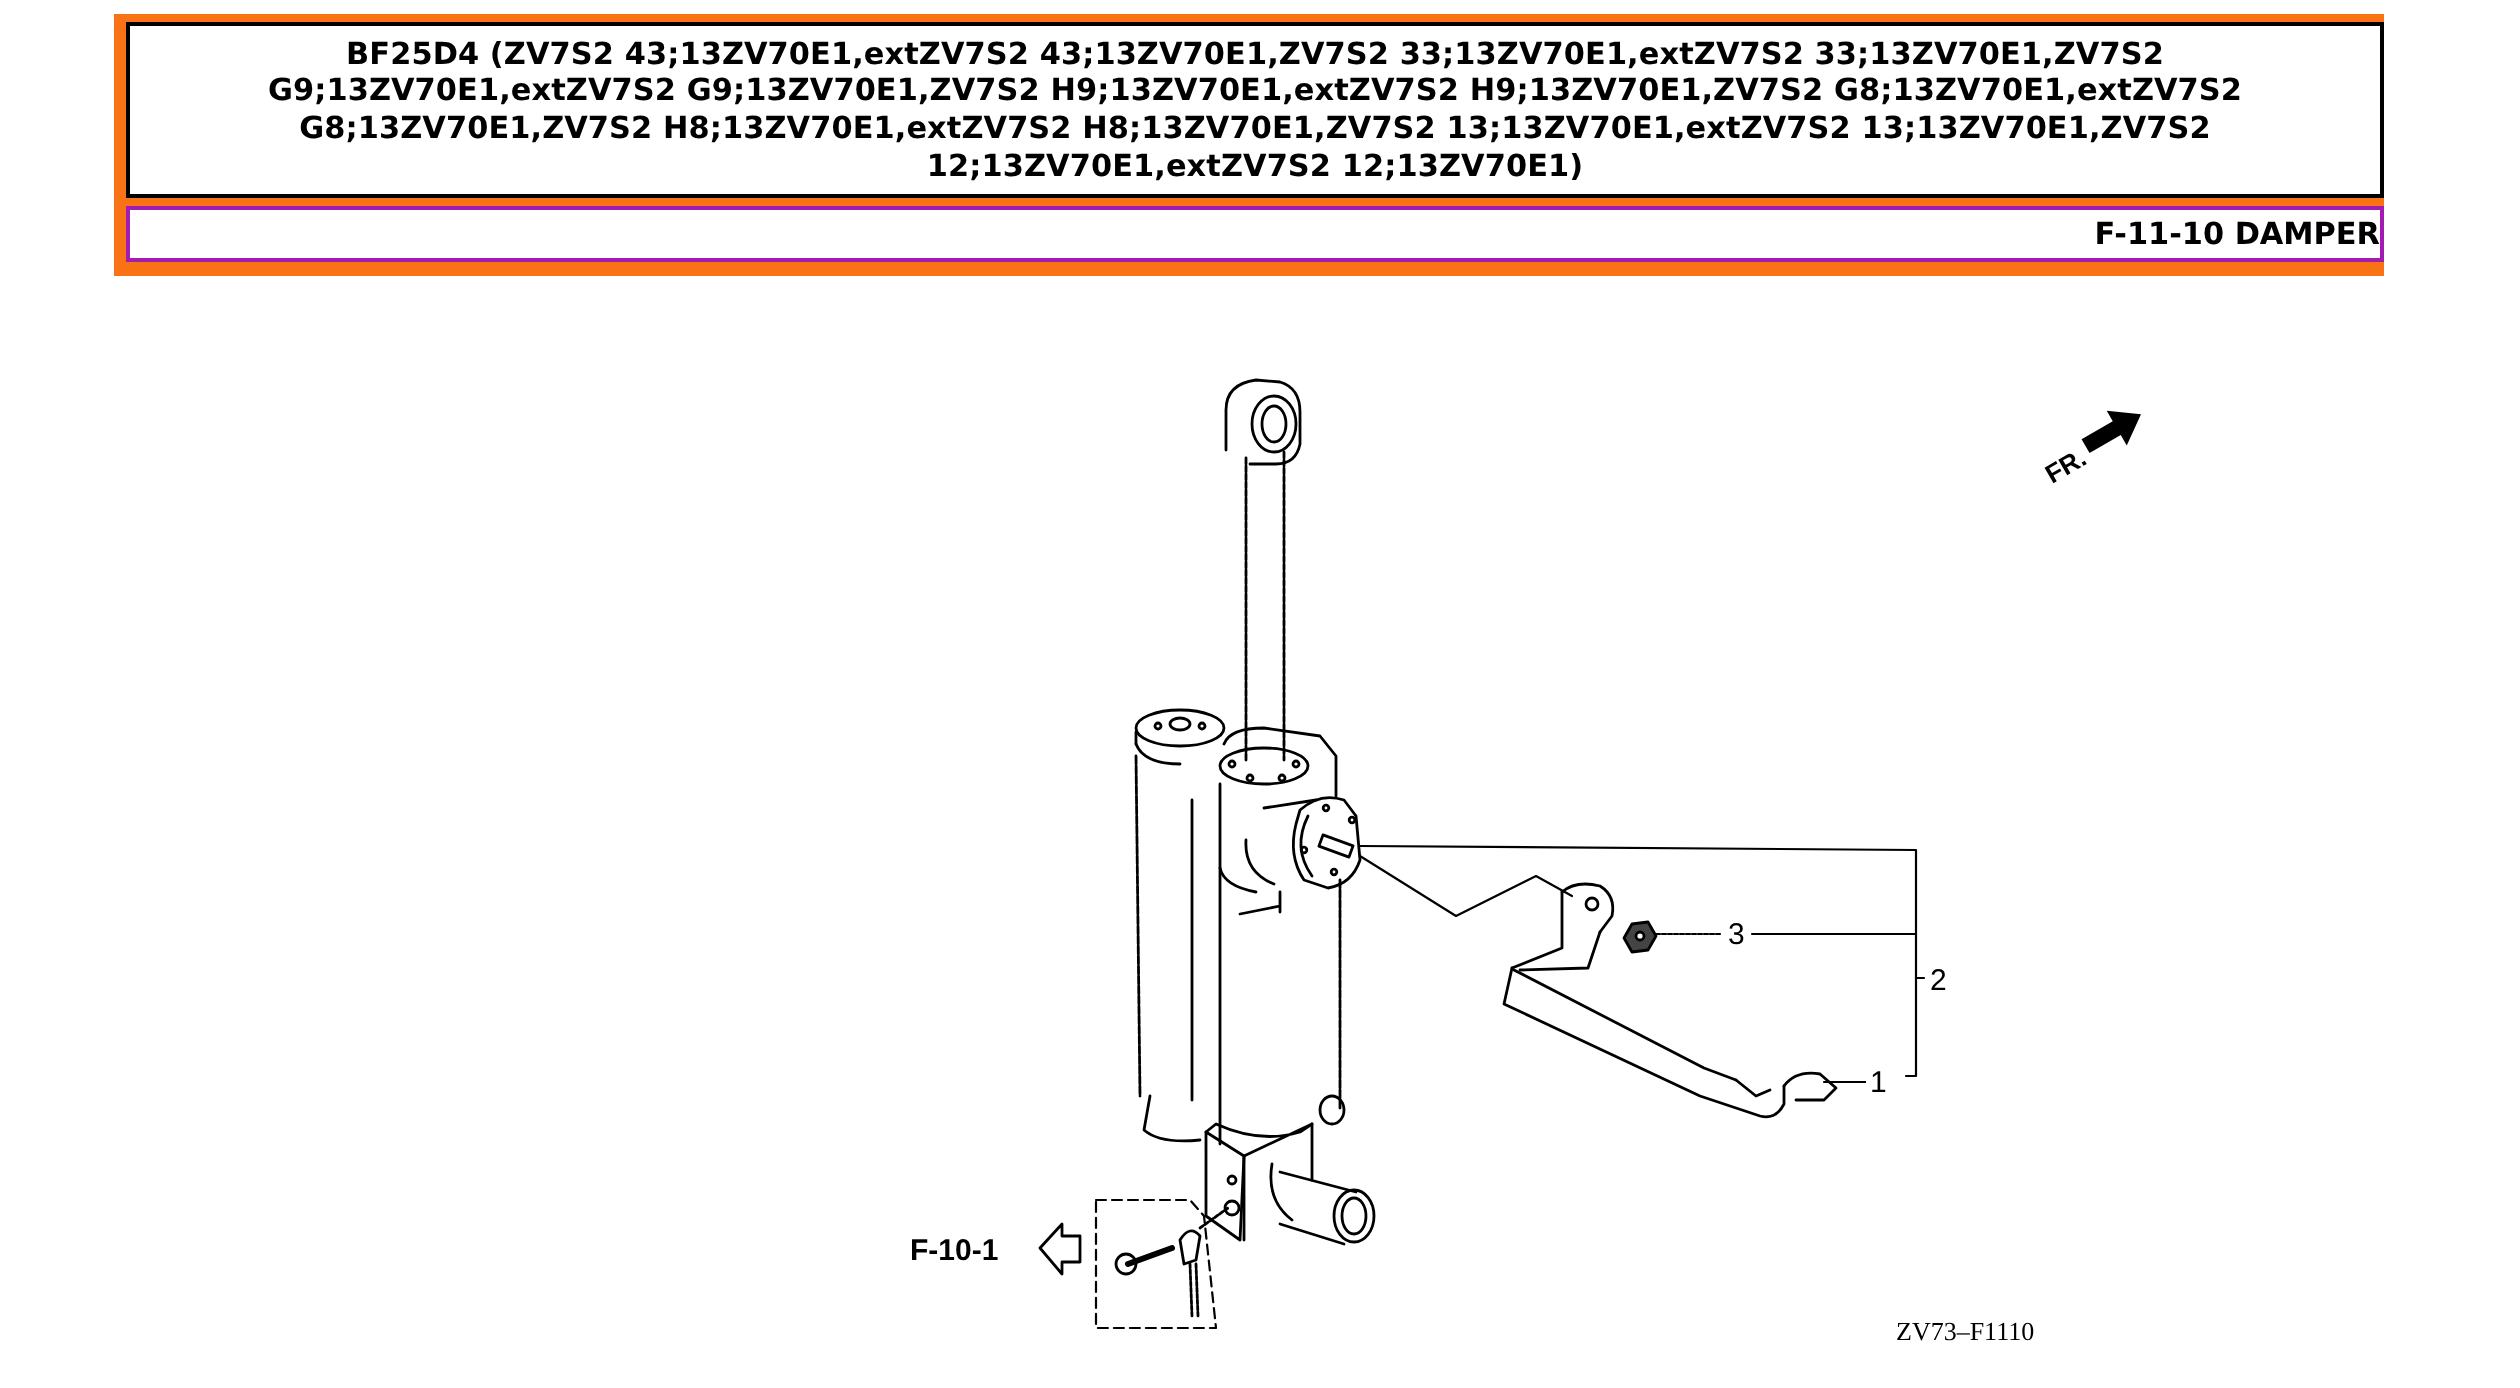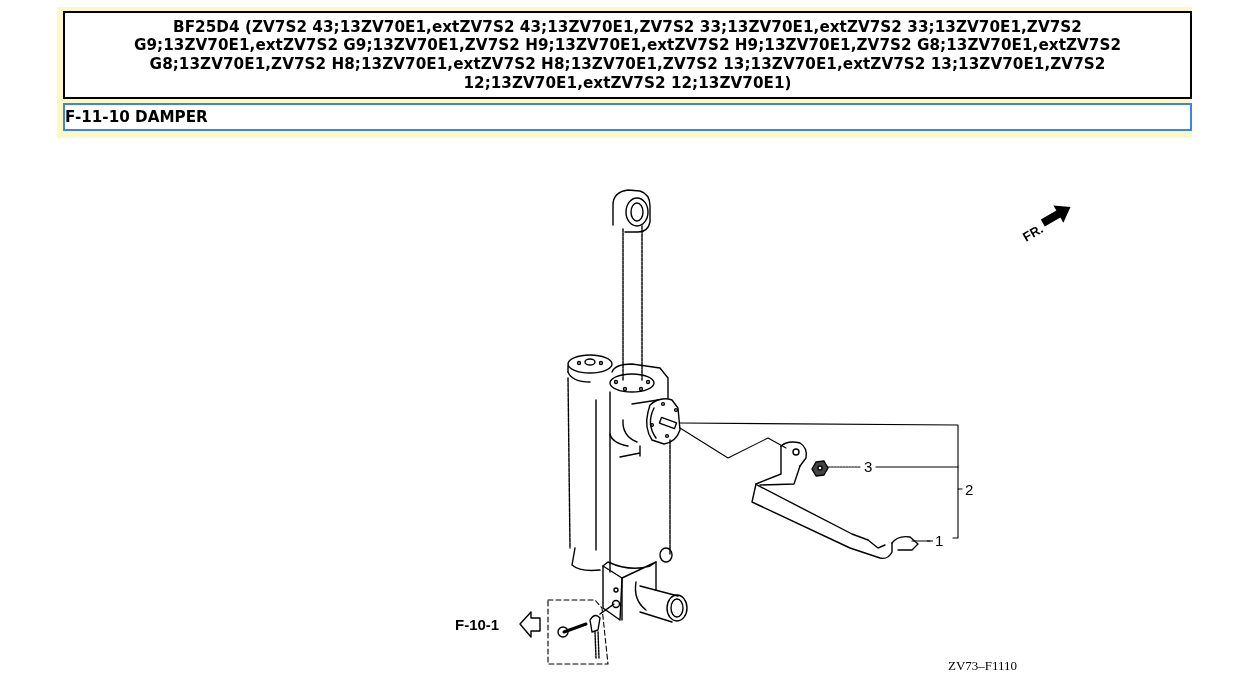--- a/index.html
+++ b/index.html
@@ -1,34 +1,34 @@
 <!DOCTYPE html>
 <html><head>
   <meta charset="utf-8">
   <style>
     html, body { margin: 0; padding: 0; background: #ffffff; }
     body { width: 1260px; height: 694px; position: relative; overflow: hidden; font-family: "DejaVu Sans", sans-serif; }
     .header-wrap {
       position: absolute; left: 57px; top: 7px; width: 1135px; height: 131px;
-      background: #fef9c3;
+      background: #f97316;
     }
     .title-box {
       position: absolute; left: 6px; top: 4px; width: 1129px; height: 88px;
       border: 2px solid #000; background: #fff; box-sizing: border-box;
       display: flex; align-items: center; justify-content: center;
       text-align: center; padding: 0 6px;
     }
     .title-text {
       font-family: "DejaVu Sans", sans-serif; font-weight: bold; font-size: 15.2px;
       line-height: 18.6px; color: #000; letter-spacing: 0.05px;
     }
     .section-box {
       position: absolute; left: 6px; top: 96px; width: 1129px; height: 28px;
-      border: 2px solid #3b82f6; background: #fff; box-sizing: border-box;
-      display: flex; align-items: center; justify-content: flex-start;
+      border: 2px solid #a21caf; background: #fff; box-sizing: border-box;
+      display: flex; align-items: center; justify-content: flex-end;
     }
     .section-text {
       font-family: "DejaVu Sans", sans-serif; font-weight: bold; font-size: 15.2px; color: #000;
     }
     .diagram { position: absolute; left: 0; top: 150px; width: 1260px; height: 544px; }
     .callout { font-family: "Liberation Sans", sans-serif; font-size: 15px; fill: #000; }
     .ref-label { font-family: "Liberation Sans", sans-serif; font-weight: bold; font-size: 15px; fill: #000; }
     .fig-code { font-family: "Liberation Serif", serif; font-size: 13px; fill: #000; }
     .fr-label { font-family: "Liberation Sans", sans-serif; font-weight: bold; font-size: 13px; fill: #000; }
   </style>

